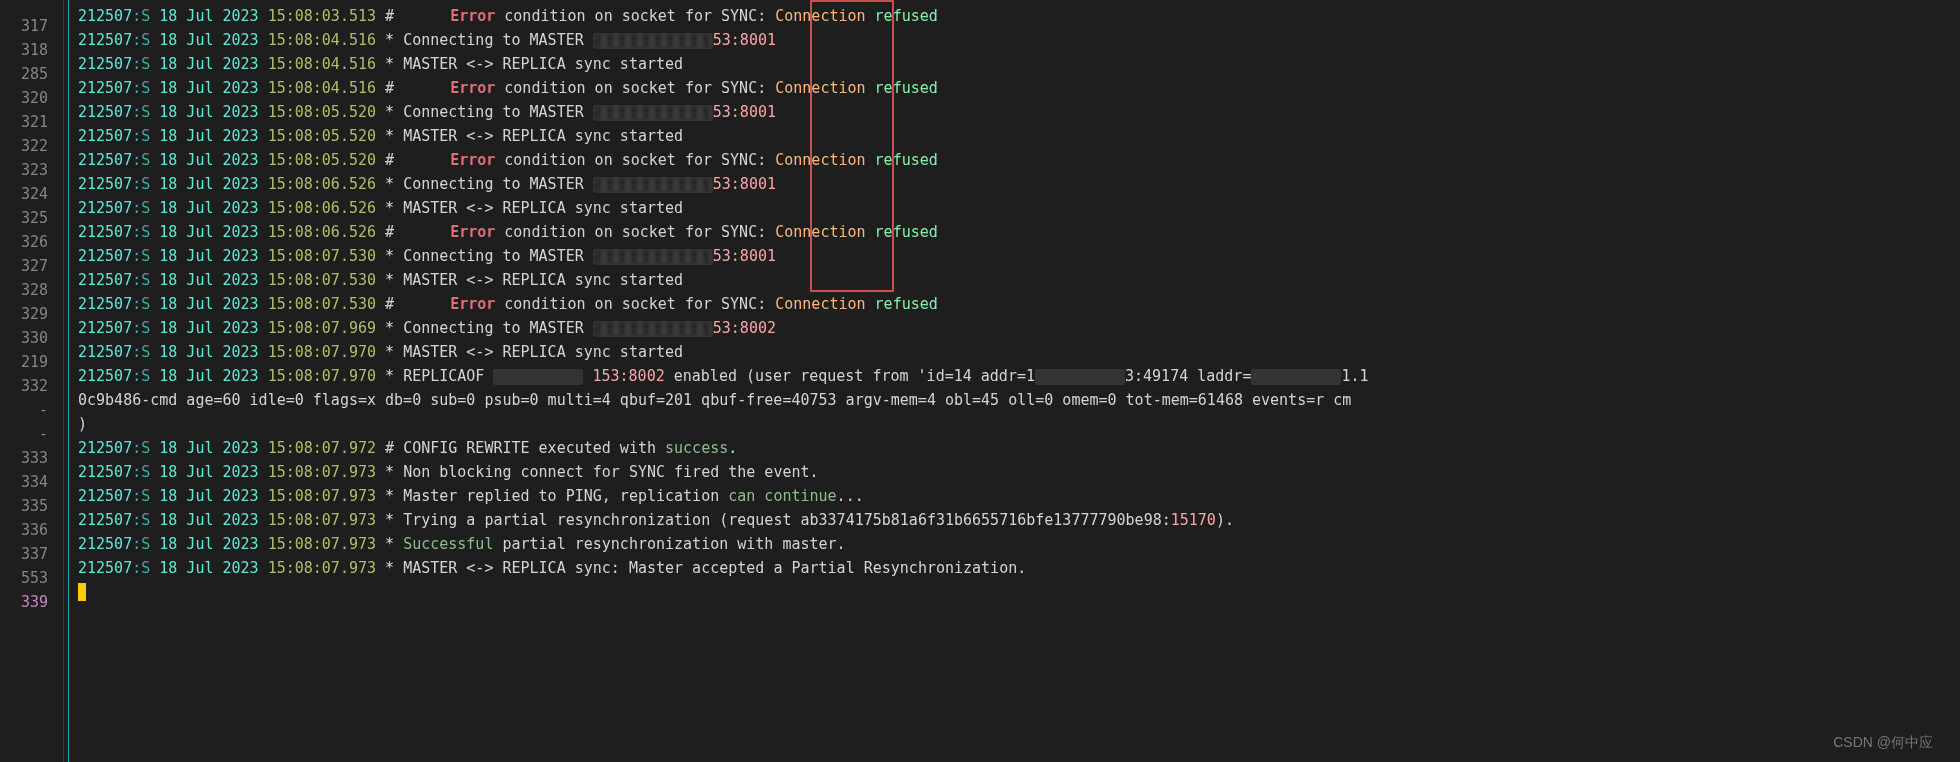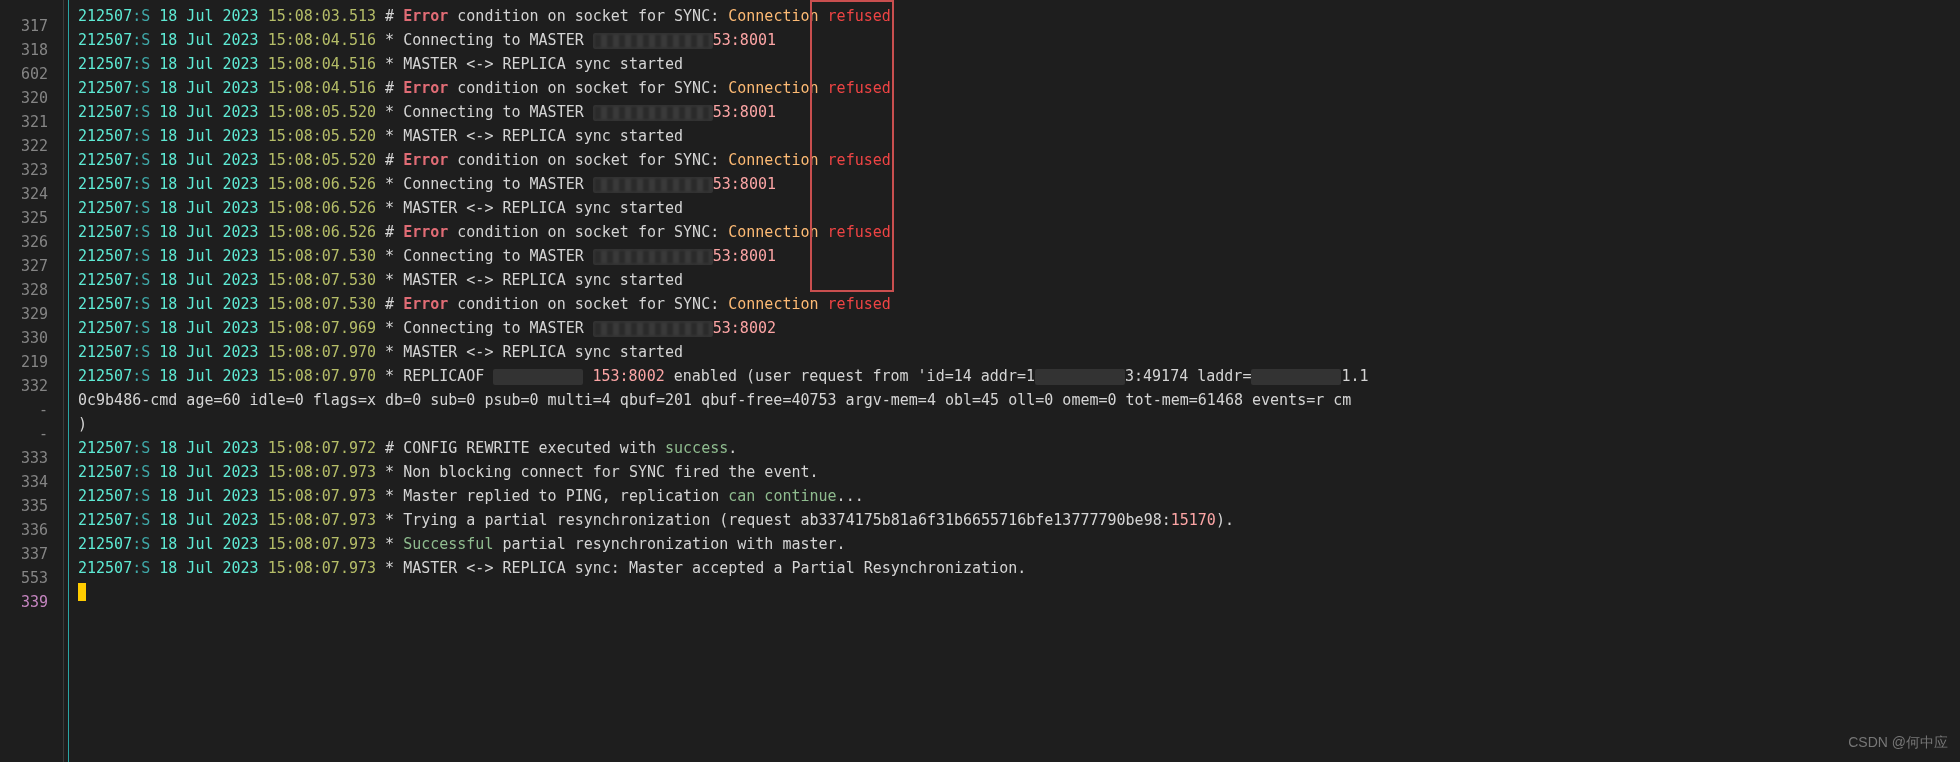--- a/index.html
+++ b/index.html
@@ -8,40 +8,40 @@
   .gutter .ln{height:24px;padding-right:10px;user-select:none;}
   .gutter .ln.current{color:#c586c0;}
   .rule{position:absolute;left:63px;top:0;bottom:0;width:1px;background:#3c3c3c;}
   .bracket{position:absolute;left:68px;top:0;bottom:0;width:0;border-left:1px solid #2aa5a5;}
   .code{position:absolute;left:78px;top:4px;right:0;white-space:pre;}
   .row{height:24px;}
   .cursor{display:inline-block;width:8px;height:18px;background:#ffcc00;vertical-align:text-bottom;}
   .purple{color:#5eead4;}
   .teal{color:#3fa8a8;}
   .olive{color:#b5bd68;text-align:right;}
-  .redb{color:#e06c75;font-weight:bold;}
-  .red{color:#ef4444;}
+  .redb{color:#e06c75;font-weight:bold;margin-left:47px;}
+  .red{color:#86efac;}
   .orange{color:#fca5a5;}
   .blue{color:#fdba74;}
   .green{color:#8fbc8f;}
   .plain{color:#d4d4d4;}
   .mask{display:inline-block;width:120px;height:16px;background:#333;vertical-align:middle;border-radius:2px;position:relative;}
   .mask::after{content:"";position:absolute;inset:2px;background:repeating-linear-gradient(90deg,#2a2a2a 0 6px,#3a3a3a 6px 12px);filter:blur(1px);}
   .smallmask{display:inline-block;width:90px;height:16px;background:#333;vertical-align:middle;border-radius:2px;}
   .box{position:absolute;border:2px solid #c94f4f;pointer-events:none;}
-  .watermark{position:absolute;right:12px;bottom:8px;color:#777;font-size:14px;font-family:Arial,sans-serif;}
+  .watermark{position:absolute;right:27px;bottom:8px;color:#777;font-size:14px;font-family:Arial,sans-serif;}
 </style>
 </head>
 <body>
 
 <div class="editor">
   <div class="gutter" id="gutter">
       <div class="ln">317</div>
       <div class="ln">318</div>
-      <div class="ln">602</div>
+      <div class="ln">285</div>
       <div class="ln">320</div>
       <div class="ln">321</div>
       <div class="ln">322</div>
       <div class="ln">323</div>
       <div class="ln">324</div>
       <div class="ln">325</div>
       <div class="ln">326</div>
       <div class="ln">327</div>
       <div class="ln">328</div>
       <div class="ln">329</div>

